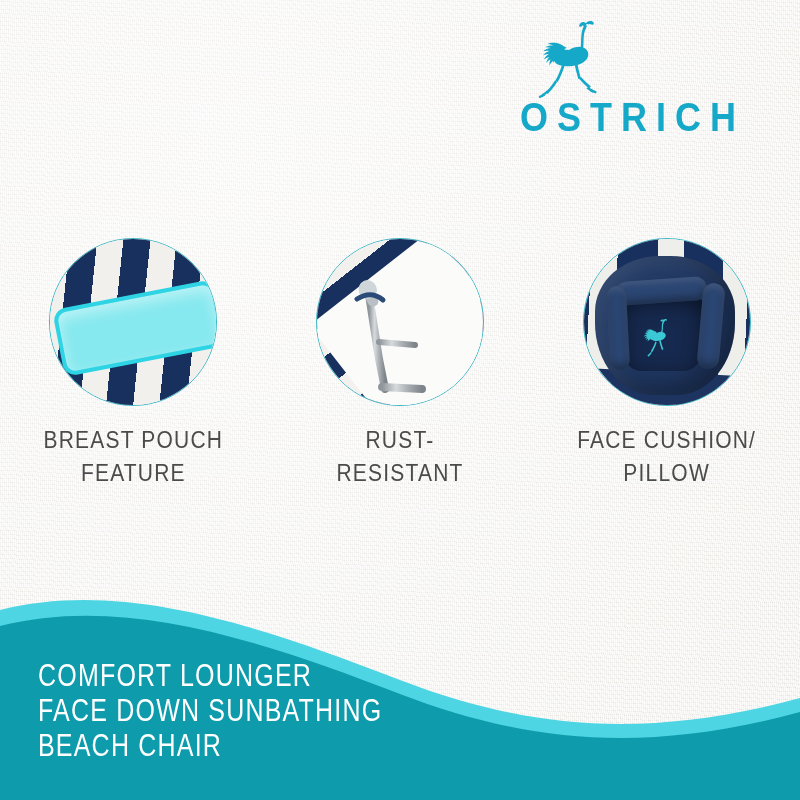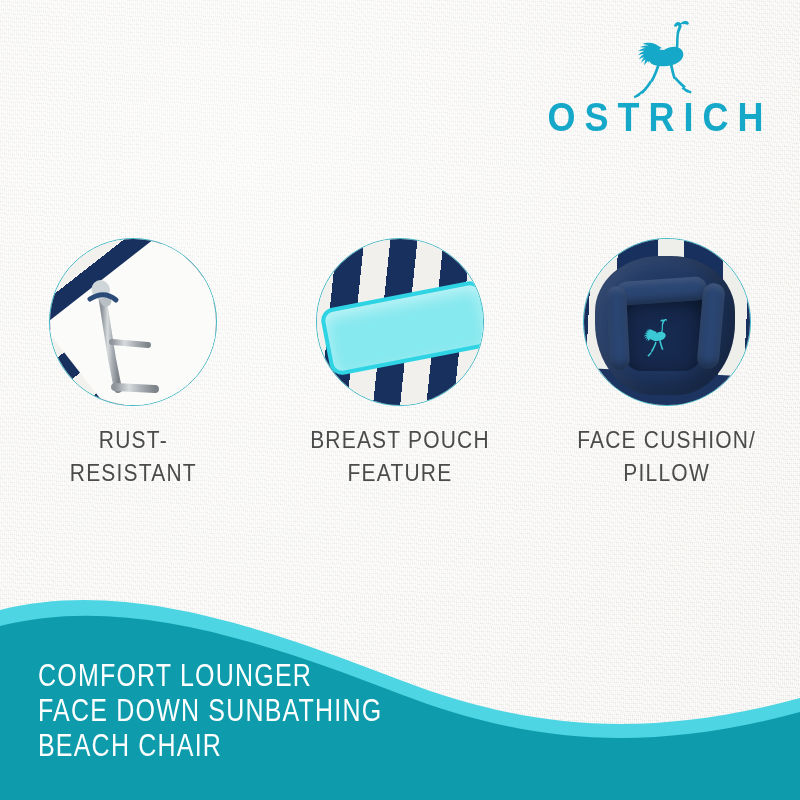--- a/index.html
+++ b/index.html
@@ -19,21 +19,21 @@
       repeating-linear-gradient(92deg, rgba(255,255,255,.55) 0 1px, rgba(0,0,0,.016) 1px 2px, rgba(255,255,255,.5) 2px 3px, rgba(0,0,0,.012) 3px 4px),
       repeating-linear-gradient(3deg, rgba(255,255,255,.5) 0 1px, rgba(0,0,0,.015) 1px 2px, rgba(255,255,255,.45) 2px 4px),
       repeating-linear-gradient(48deg, rgba(0,0,0,.012) 0 2px, rgba(255,255,255,.35) 2px 5px),
       radial-gradient(ellipse at 30% 20%, #fbfaf8 0%, #f3f1ed 55%, #eceae5 100%);
     opacity:1;
     pointer-events:none;
   }
   
   #logo{
     position:absolute;left:520px;top:18px;width:280px;height:130px;
-    display:flex;flex-direction:column;align-items:center;justify-content:flex-start;
+    display:flex;flex-direction:column;justify-content:flex-start;
   }
   #logo-bird{width:90px;height:80px;display:block;}
   #logo-word{
     font-family:"Liberation Sans Narrow","Liberation Sans",sans-serif;
     font-size:36px;font-weight:700;letter-spacing:9px;
     color:#16a8c8;margin-top:2px;transform:scaleY(1.12);
     line-height:1;
   }
   
   #features{
@@ -146,20 +146,31 @@
         <path d="M24.0 75.5c-1.8 1.1-3.6 2.0-5.2 2.5l.6 2.3c2.0-.7 4.0-1.7 6.0-3.0l-1.4-1.8z"></path>
       </g>
     </svg>
     <div id="logo-word">OSTRICH</div>
   </div>
 
   <div id="features">
 
     <div class="feature">
       <div class="circle">
+        <div class="stripe-vert"></div>
+        <div class="pouch"></div>
+      </div>
+      <div class="caption">
+        <div>BREAST POUCH</div>
+        <div>FEATURE</div>
+      </div>
+    </div>
+
+    <div class="feature">
+      <div class="circle">
         <div class="stripe-diag"></div>
         <div class="c1-white"></div>
         <svg class="leg" viewBox="0 0 166 166" width="166" height="166">
           <defs>
             <linearGradient id="steel" x1="0" y1="0" x2="1" y2="0">
               <stop offset="0%" stop-color="#8e959b"></stop>
               <stop offset="35%" stop-color="#d7dbdd"></stop>
               <stop offset="65%" stop-color="#a8aeb3"></stop>
               <stop offset="100%" stop-color="#7d848a"></stop>
             </linearGradient>
@@ -168,31 +179,20 @@
           <path d="M65 148 L105 150" stroke="url(#steel)" stroke-width="8" fill="none" stroke-linecap="round"></path>
           <path d="M62 103 L98 106" stroke="url(#steel)" stroke-width="6" fill="none" stroke-linecap="round"></path>
           <path d="M48 48 L56 62" stroke="#b9c0c5" stroke-width="11" fill="none" stroke-linecap="round"></path>
           <path d="M44 44 q6 -6 13 0 q6 7 0 13 q-7 6 -13 0 q-5 -7 0 -13z" fill="#cfd6da"></path>
           <path d="M40 60 q14 -9 26 1" stroke="#2a4a78" stroke-width="5" fill="none" stroke-linecap="round"></path>
         </svg>
       </div>
       <div class="caption">
         <div>RUST-</div>
         <div>RESISTANT</div>
-      </div>
-    </div>
-
-    <div class="feature">
-      <div class="circle">
-        <div class="stripe-vert"></div>
-        <div class="pouch"></div>
-      </div>
-      <div class="caption">
-        <div>BREAST POUCH</div>
-        <div>FEATURE</div>
       </div>
     </div>
 
     <div class="feature">
       <div class="circle">
         <div class="c3-bg"></div>
         <div class="strap"></div>
         <div class="cushion-outer">
           <div class="cushion-inner"></div>
           <div class="roll top"></div>

